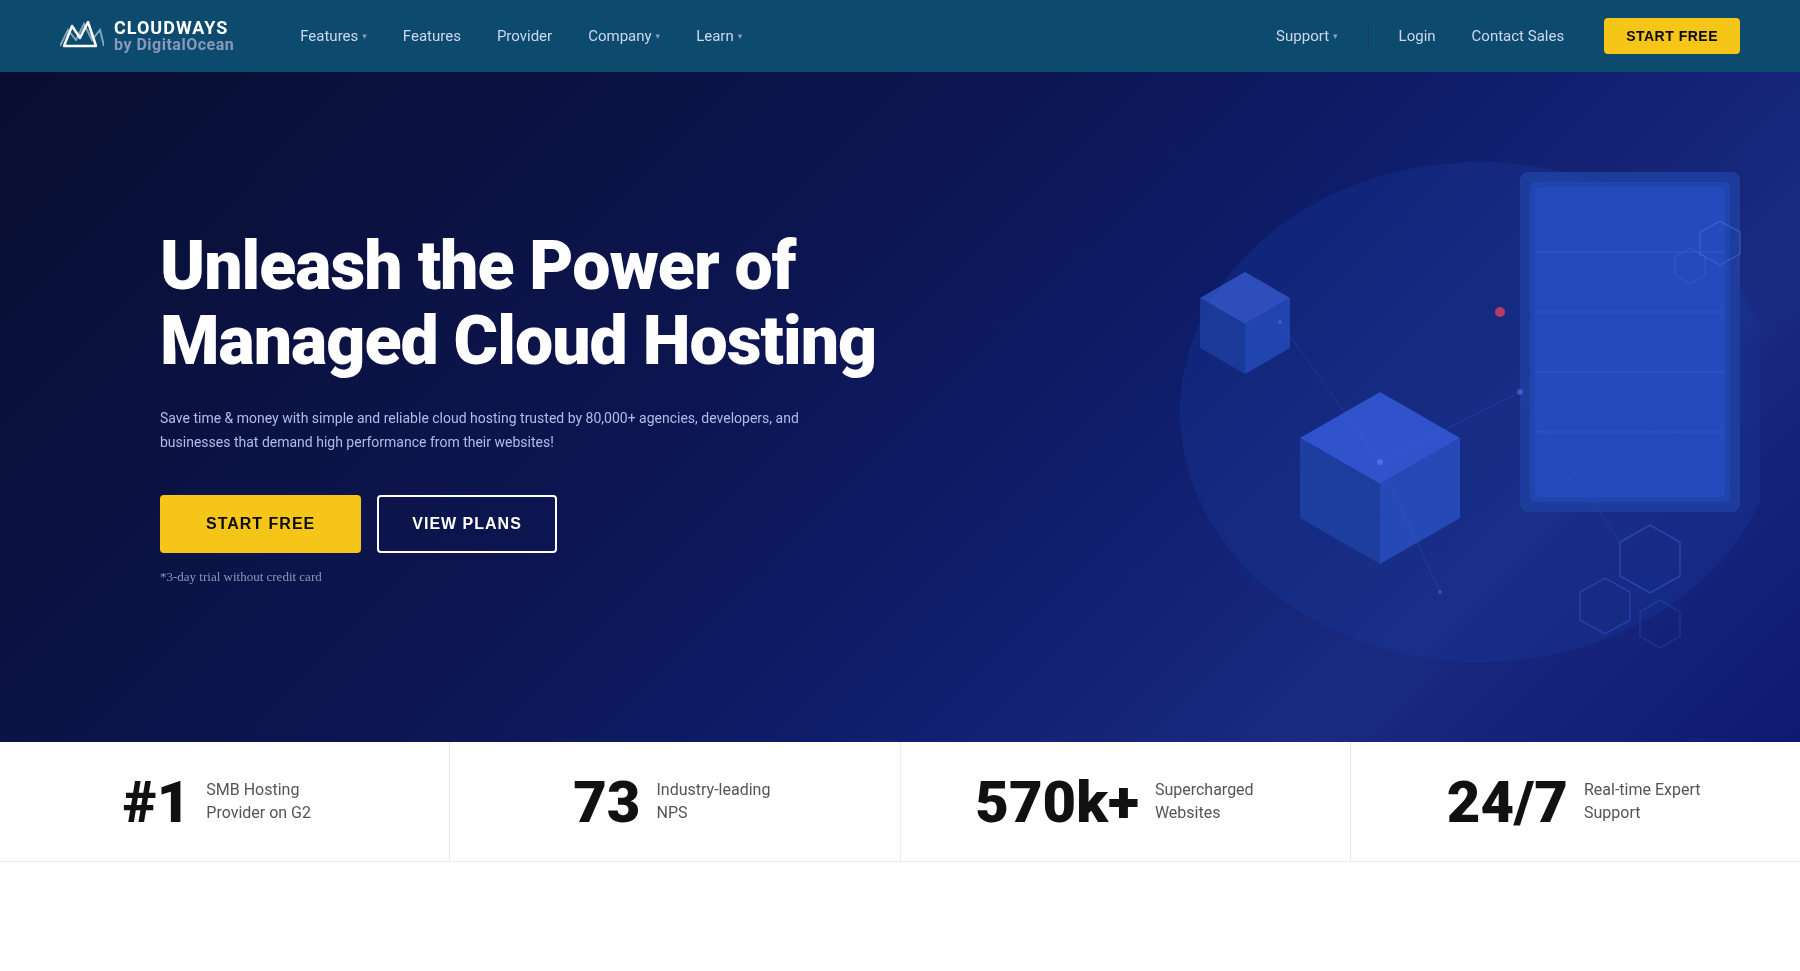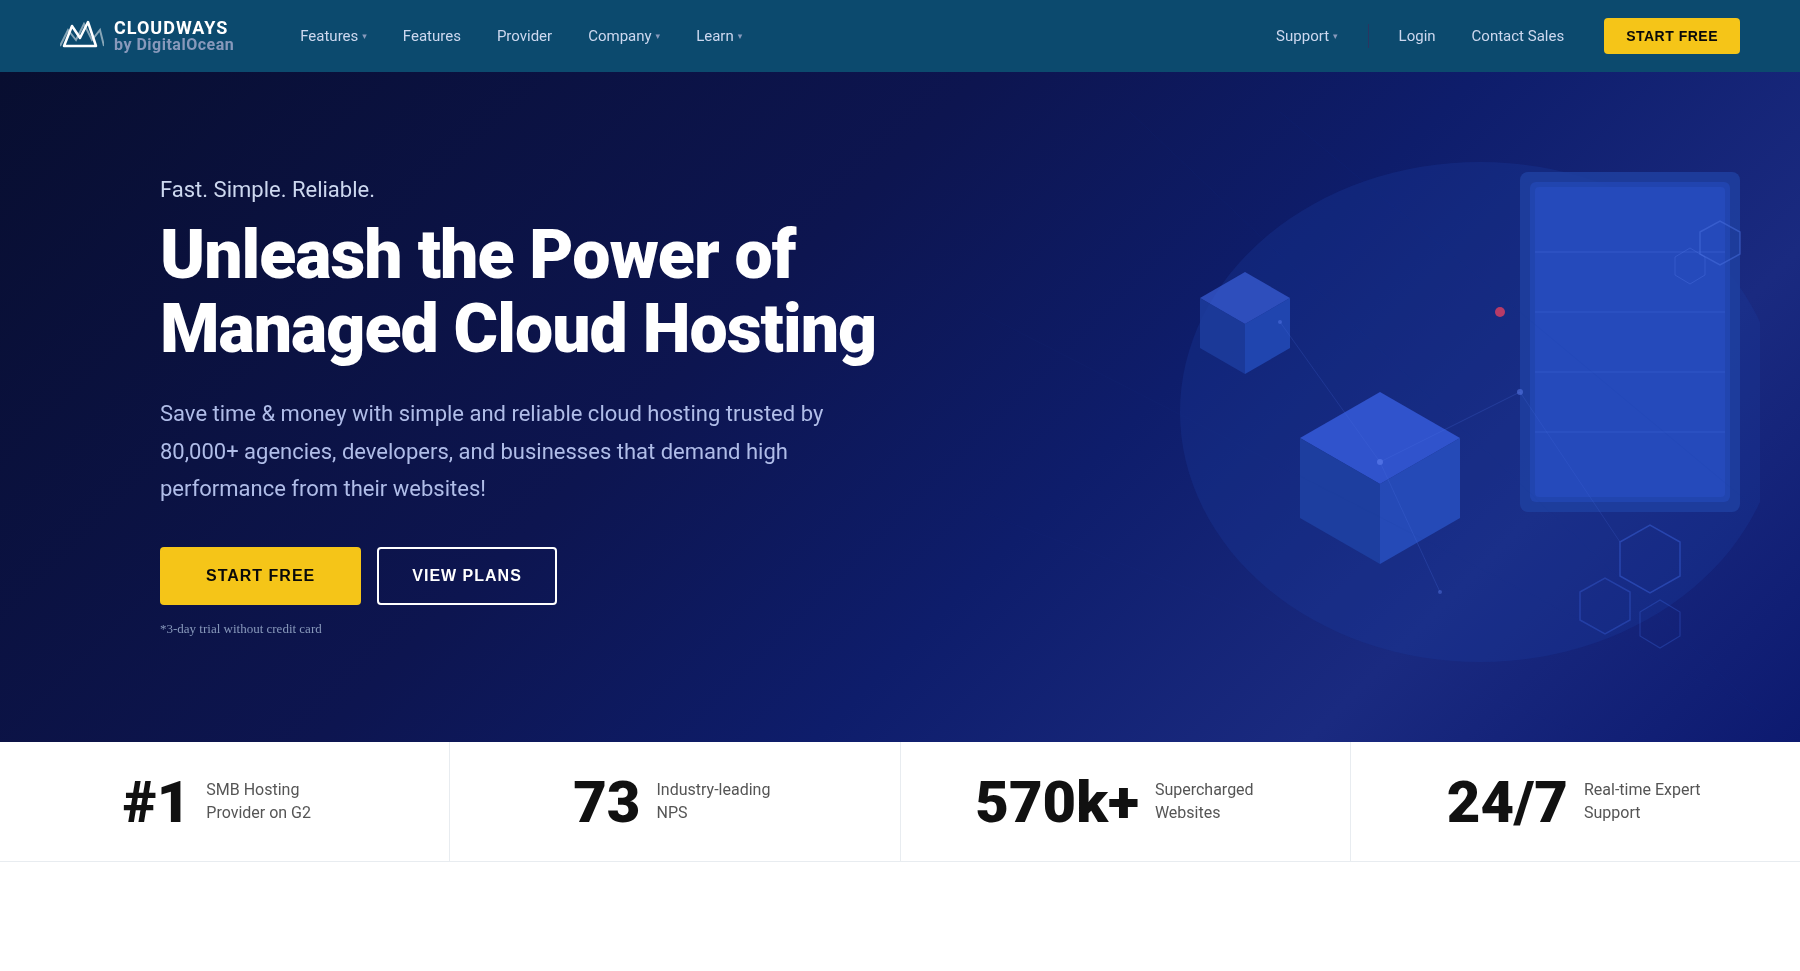--- a/index.html
+++ b/index.html
@@ -113,21 +113,21 @@
     .hero-headline {
       color: #fff;
       font-size: 68px;
       font-weight: 900;
       line-height: 1.1;
       margin-bottom: 28px;
       letter-spacing: -1px;
     }
     .hero-description {
       color: #b0bde8;
-      font-size: 22px;
+      font-size: 14px;
       line-height: 1.7;
       margin-bottom: 40px;
       max-width: 700px;
     }
     .hero-buttons {
       display: flex;
       gap: 16px;
       margin-bottom: 16px;
     }
     .btn-start-free-hero {
@@ -259,21 +259,20 @@
     </div>
     <div class="nav-link">
       <span>Contact Sales</span>
     </div>
     <button class="btn-start-free-nav">START FREE</button>
   </div>
 </nav>
 
 <section class="hero">
   <div class="hero-content">
-    <p class="hero-tagline">Fast. Simple. Reliable.</p>
     <h1 class="hero-headline">Unleash the Power of Managed Cloud Hosting</h1>
     <p class="hero-description">Save time &amp; money with simple and reliable cloud hosting trusted by 80,000+ agencies, developers, and businesses that demand high performance from their websites!</p>
     <div class="hero-buttons">
       <button class="btn-start-free-hero">START FREE</button>
       <button class="btn-view-plans">VIEW PLANS</button>
     </div>
     <p class="hero-note">*3-day trial without credit card</p>
   </div>
 
   <div class="hero-decoration">

